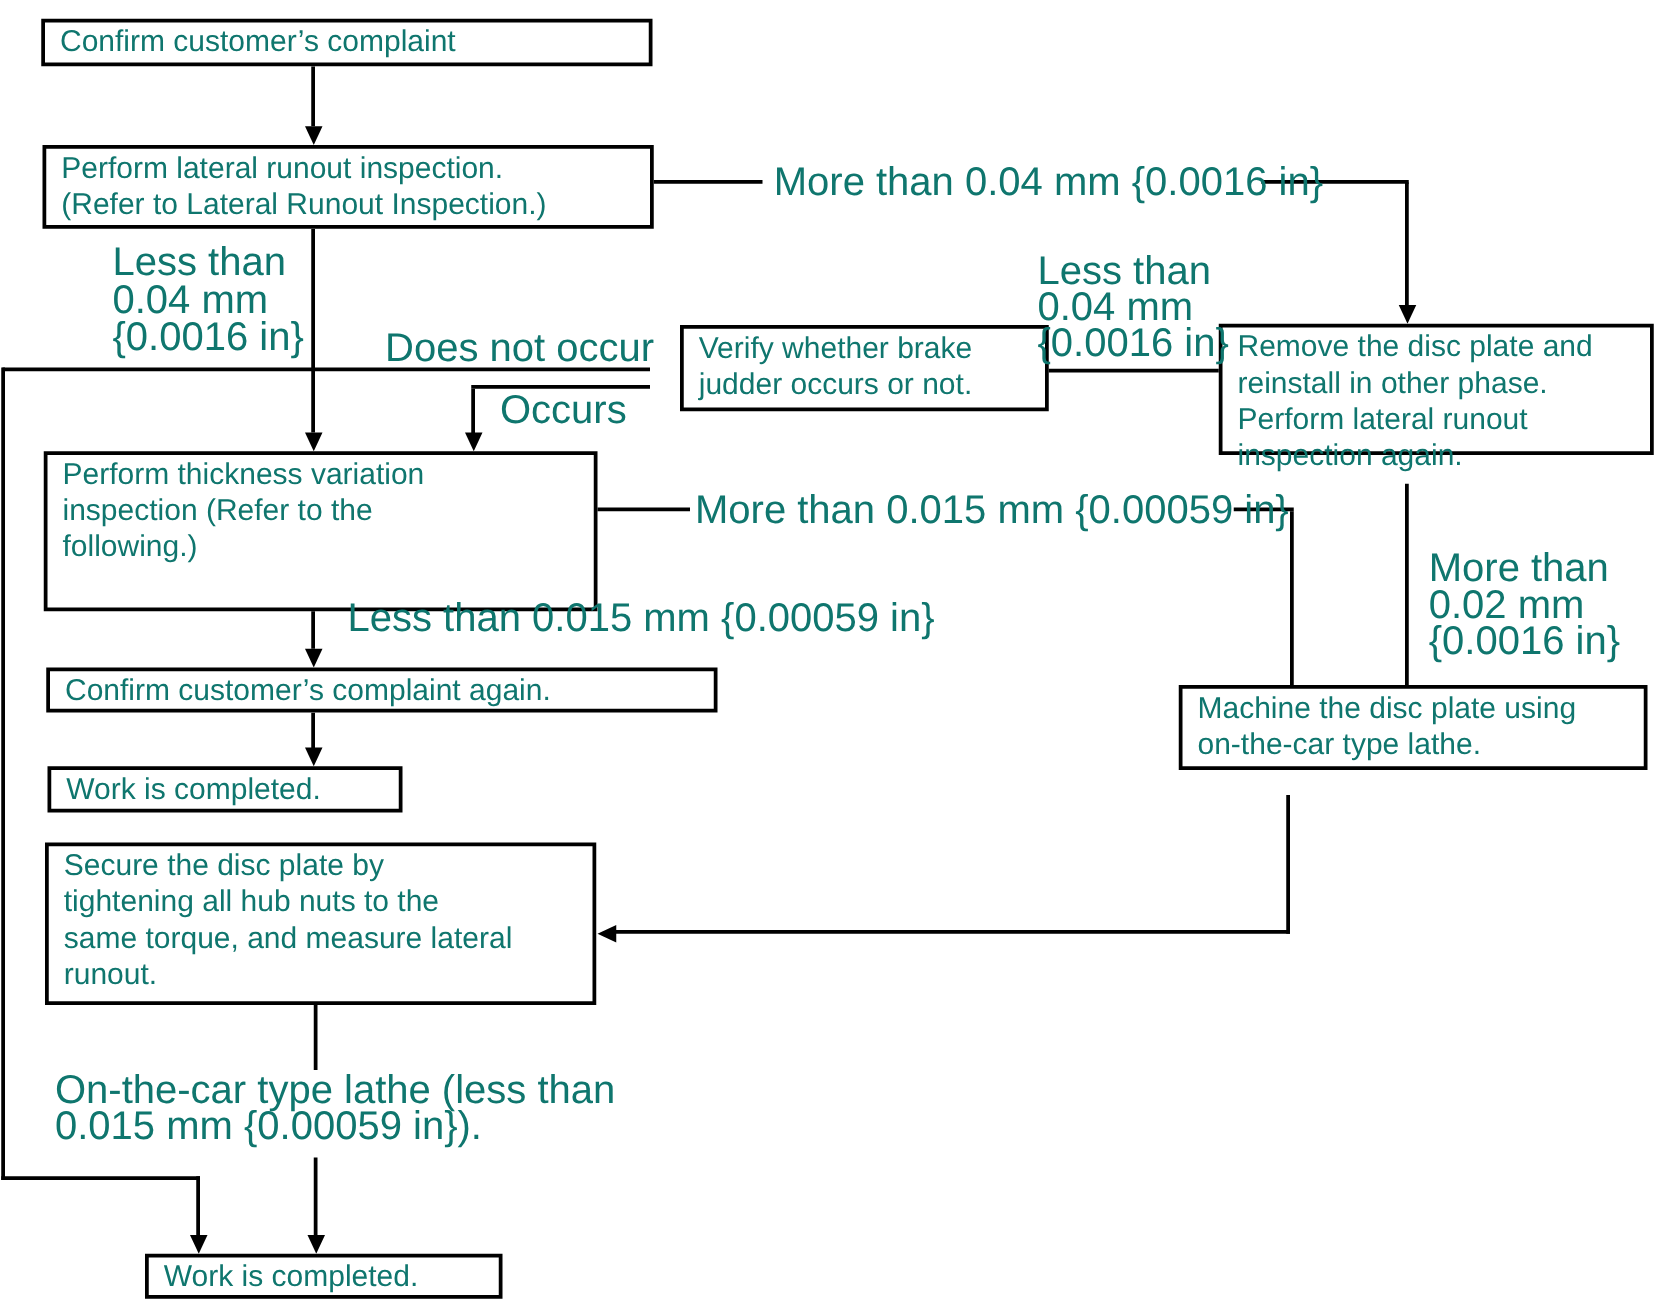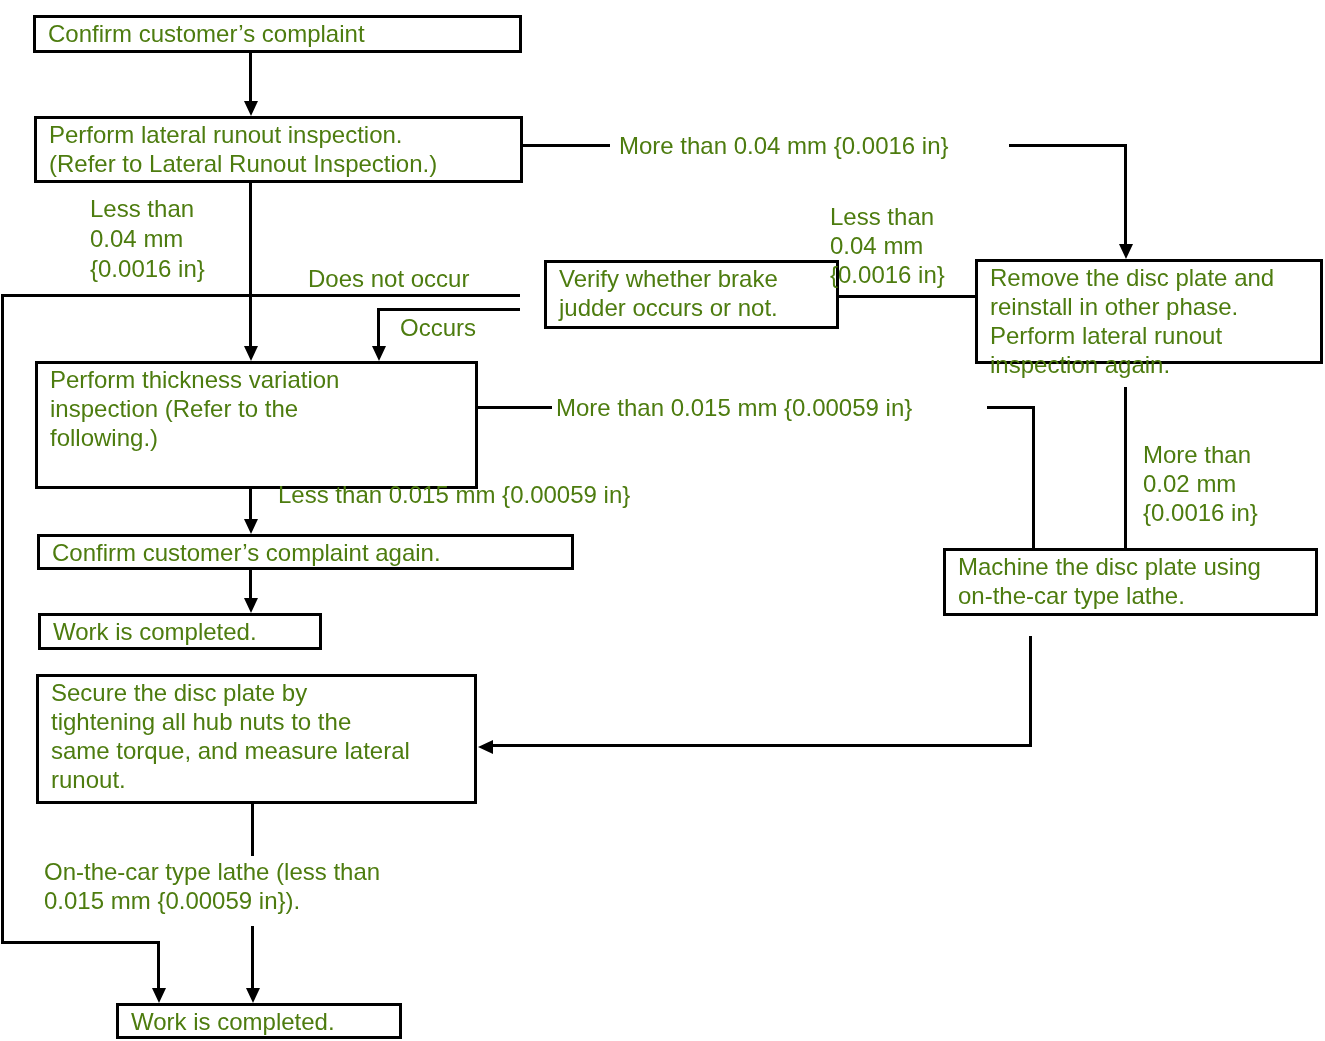--- a/index.html
+++ b/index.html
@@ -1,37 +1,37 @@
 <!DOCTYPE html>
 <html><head>
 <meta charset="utf-8">
 <style>
   html,body{margin:0;padding:0;background:#fff;}
   .canvas{
     position:relative;
     width:1325px;height:1041px;
     background:#ffffff;
     font-family:"Liberation Sans",sans-serif;
-    color:#4d7c0f;
+    color:#0f766e;
     overflow:hidden;
     text-decoration:underline;
   }
   .node{
     position:absolute;
     box-sizing:border-box;
     border:3px solid #000;
     background:#fff;
     font-size:24px;
     line-height:29px;
     padding:1px 8px 0 12px;
     white-space:pre-line;
   }
   .lbl{
     position:absolute;
-    font-size:24px;
+    font-size:32px;
     line-height:29px;
     white-space:pre-line;
   }
   .nw{white-space:nowrap;}
   .ln{position:absolute;background:#000;}
   .ad{ 
     position:absolute;width:0;height:0;
     border-left:7px solid transparent;
     border-right:7px solid transparent;
     border-top:15px solid #000;

